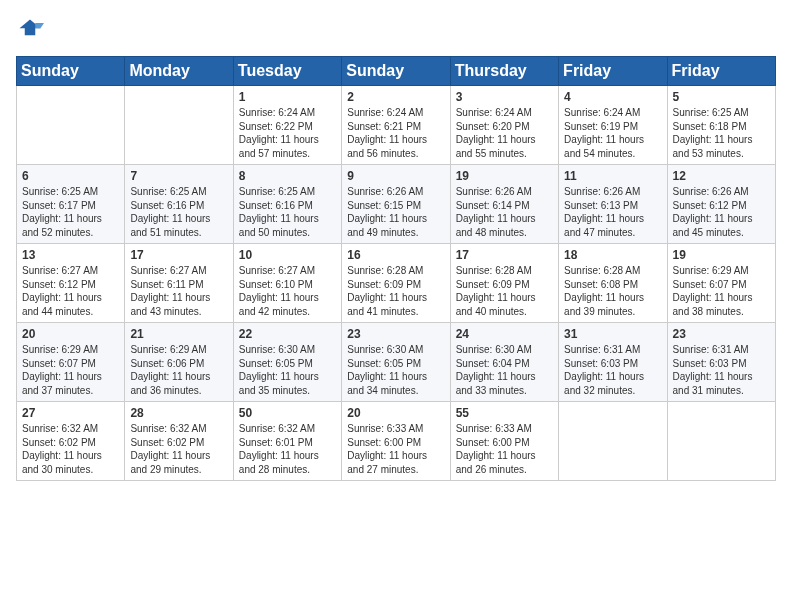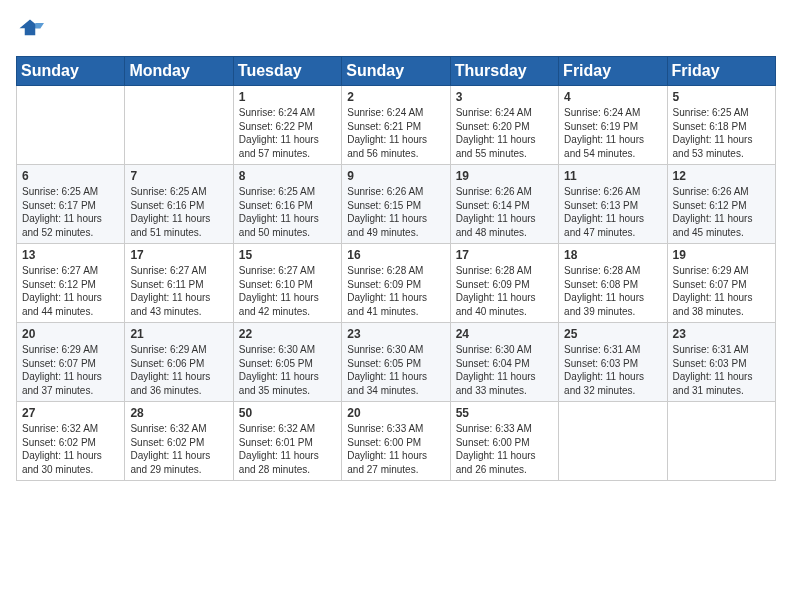--- a/index.html
+++ b/index.html
@@ -204,21 +204,21 @@
 Sunset: 6:12 PM
 Daylight: 11 hours and 44 minutes.</div>
         </td>
         <td>
           <span class="day-num">17</span>
           <div class="day-info" style="white-space: pre-line;">Sunrise: 6:27 AM
 Sunset: 6:11 PM
 Daylight: 11 hours and 43 minutes.</div>
         </td>
         <td>
-          <span class="day-num">15</span>
+          <span class="day-num">10</span>
           <div class="day-info" style="white-space: pre-line;">Sunrise: 6:27 AM
 Sunset: 6:10 PM
 Daylight: 11 hours and 42 minutes.</div>
         </td>
         <td>
           <span class="day-num">16</span>
           <div class="day-info" style="white-space: pre-line;">Sunrise: 6:28 AM
 Sunset: 6:09 PM
 Daylight: 11 hours and 41 minutes.</div>
         </td>
@@ -266,21 +266,21 @@
 Sunset: 6:05 PM
 Daylight: 11 hours and 34 minutes.</div>
         </td>
         <td>
           <span class="day-num">24</span>
           <div class="day-info" style="white-space: pre-line;">Sunrise: 6:30 AM
 Sunset: 6:04 PM
 Daylight: 11 hours and 33 minutes.</div>
         </td>
         <td>
-          <span class="day-num">25</span>
+          <span class="day-num">31</span>
           <div class="day-info" style="white-space: pre-line;">Sunrise: 6:31 AM
 Sunset: 6:03 PM
 Daylight: 11 hours and 32 minutes.</div>
         </td>
         <td>
           <span class="day-num">23</span>
           <div class="day-info" style="white-space: pre-line;">Sunrise: 6:31 AM
 Sunset: 6:03 PM
 Daylight: 11 hours and 31 minutes.</div>
         </td>

